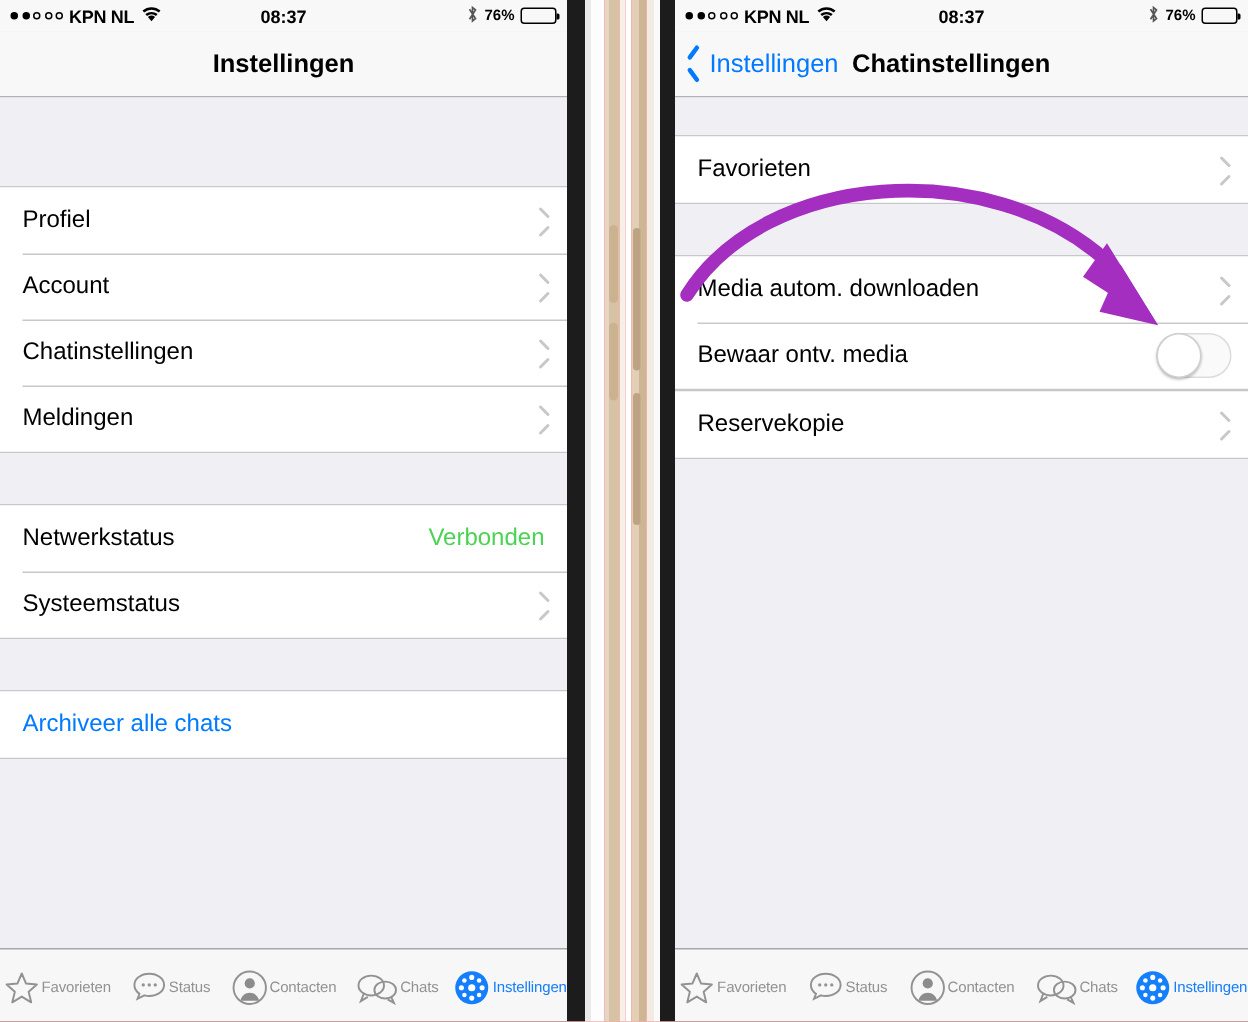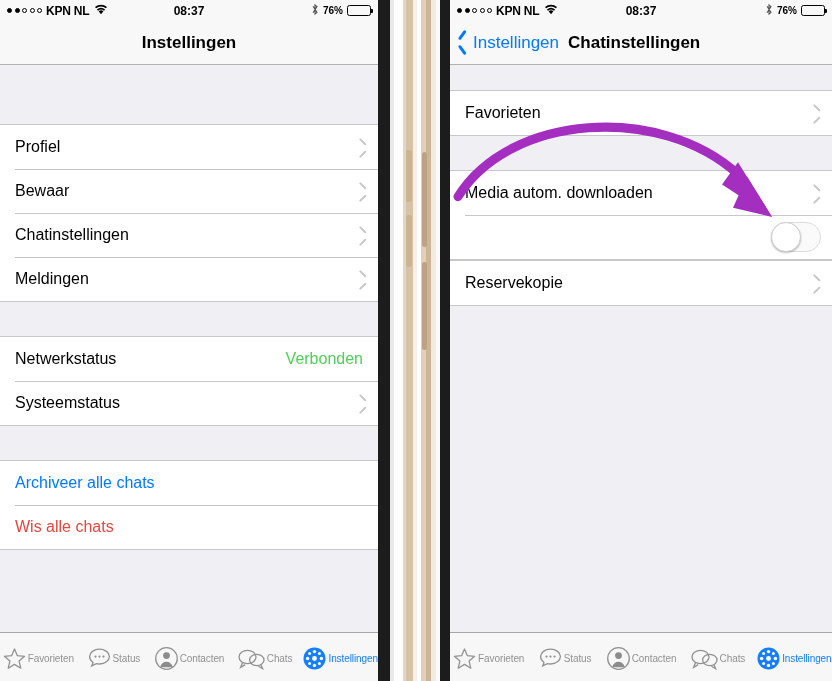--- a/index.html
+++ b/index.html
@@ -209,21 +209,21 @@
 
 
         <div class="gap" style="height:34px"></div>
 
         <div class="group">
           <div class="row">
             <span class="row-label">Profiel</span>
             <span class="chev"></span>
           </div>
           <div class="row">
-            <span class="row-label">Bewaar</span>
+            <span class="row-label">Account</span>
             <span class="chev"></span>
           </div>
           <div class="row">
             <span class="row-label">Chatinstellingen</span>
             <span class="chev"></span>
           </div>
           <div class="row">
             <span class="row-label">Meldingen</span>
             <span class="chev"></span>
           </div>
@@ -240,23 +240,20 @@
             <span class="row-label">Systeemstatus</span>
             <span class="chev"></span>
           </div>
         </div>
 
         <div class="gap" style="height:34px"></div>
 
         <div class="group">
           <div class="row row-link">
             <span class="row-label">Archiveer alle chats</span>
-          </div>
-          <div class="row row-danger">
-            <span class="row-label">Wis alle chats</span>
           </div>
         </div>
       </div>
 
       <div class="tabbar">
         <div class="tab">
           <span class="tab-icon">
             <svg width="25" height="24" viewBox="0 0 25 24">
                 <path d="M12.5 2 15.4 8.7 22.6 9.3 17.1 14.1 18.8 21.2 12.5 17.4 6.2 21.2 7.9 14.1 2.4 9.3 9.6 8.7z" fill="none" stroke="#929292" stroke-width="1.3" stroke-linejoin="round"></path>
               </svg>
@@ -391,20 +388,21 @@
         </div>
 
         <div class="gap" style="height:34px"></div>
 
         <div class="group">
           <div class="row">
             <span class="row-label">Media autom. downloaden</span>
             <span class="chev"></span>
           </div>
           <div class="row">
+            <span class="row-label">Bewaar ontv. media</span>
             <span class="switch">
               <span class="switch-knob"></span>
             </span>
           </div>
         </div>
 
 
         <div class="group">
           <div class="row">
             <span class="row-label">Reservekopie</span>

